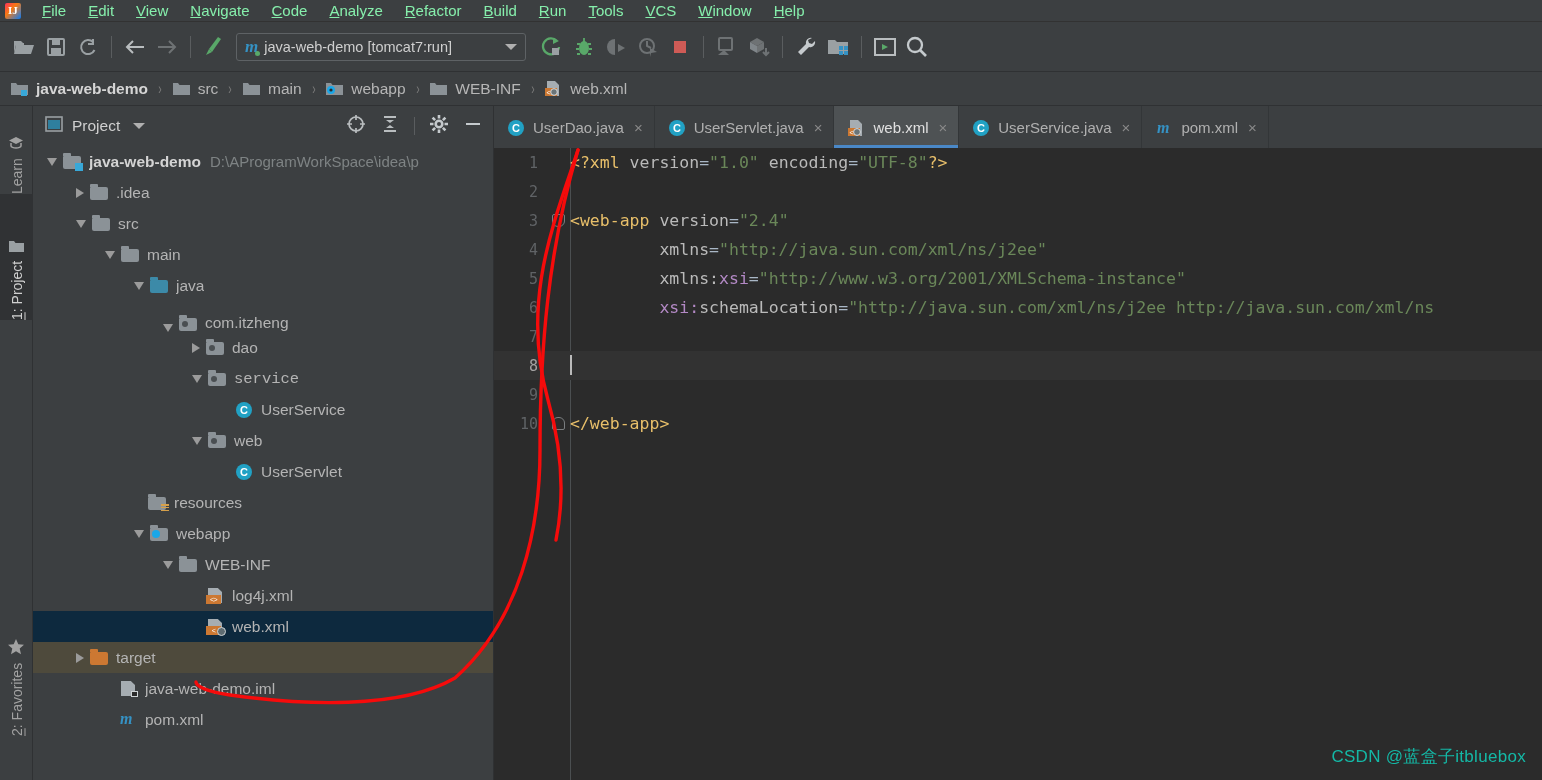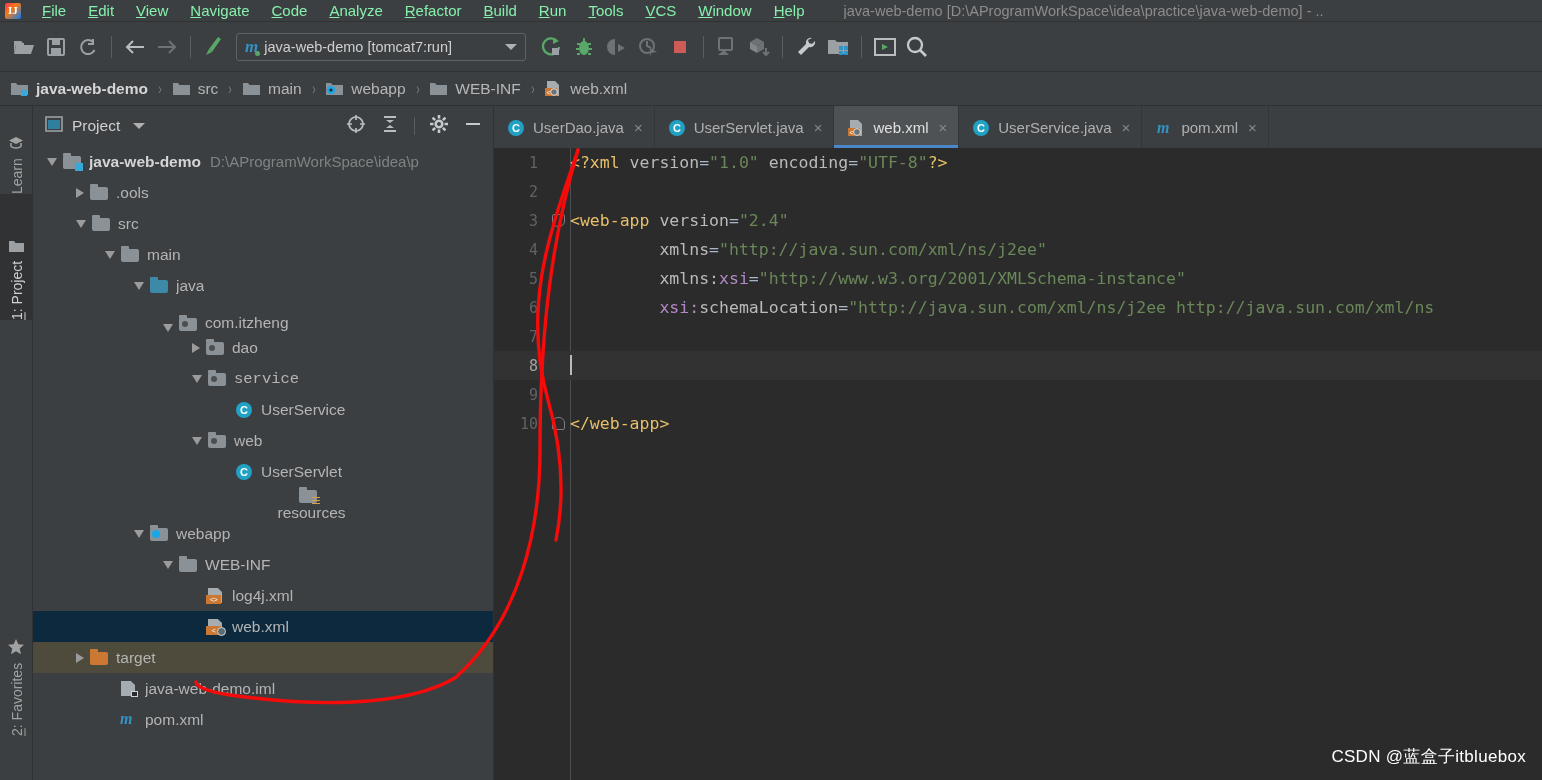--- a/index.html
+++ b/index.html
@@ -200,21 +200,21 @@
   .caret {
     display:inline-block; width: 2px; height: 20px; background: #bbbbbb;
     vertical-align: middle; position: relative; top: -1px;
   }
 
   
   .annot { position: absolute; left: 0; top: 0; width: 1542px; height: 780px; pointer-events: none; }
 
   
   .watermark {
-    position: absolute; right: 16px; bottom: 12px; font-size: 17px; color: #ffffff;
+    position: absolute; right: 16px; bottom: 12px; font-size: 17px; color: #14b8a6;
     letter-spacing: .3px;
   }
 </style>
 </head>
 <body>
 
 <div id="app">
 
   <div class="menubar">
     <div class="ij-logo">
@@ -229,21 +229,20 @@
         <div class="menu-item"><u>C</u>ode</div>
         <div class="menu-item"><u>A</u>nalyze</div>
         <div class="menu-item"><u>R</u>efactor</div>
         <div class="menu-item"><u>B</u>uild</div>
         <div class="menu-item"><u>R</u>un</div>
         <div class="menu-item"><u>T</u>ools</div>
         <div class="menu-item"><u>V</u>CS</div>
         <div class="menu-item"><u>W</u>indow</div>
         <div class="menu-item"><u>H</u>elp</div>
       </div>
-    <div class="win-title">java-web-demo [D:\AProgramWorkSpace\idea\practice\java-web-demo] - ..</div>
   </div>
 
   <div class="toolbar">
     <div style="width:8px;flex:none;"></div>
     <div class="tb-btn">
       <svg width="22" height="20" viewBox="0 0 22 20">
           <path d="M2 4h6l2 2h1v2H3l-2 8V4z" fill="#9aa0a3"></path>
           <path d="M3 8h18l-3 9H1z" fill="#9aa0a3"></path>
         </svg>
     </div>
@@ -500,21 +499,21 @@
             <span class="badge-blue"></span>
           </span>
           <span class="lbl bold">java-web-demo</span>
           <span class="sub">D:\AProgramWorkSpace\idea\p</span>
         </div>
         <div class="row" style="padding-left: 43px;">
           <span class="arrow closed"></span>
           <span class="ico">
             <span class="f-grey"></span>
           </span>
-          <span class="lbl">.ools</span>
+          <span class="lbl">.idea</span>
         </div>
         <div class="row" style="padding-left: 43px;">
           <span class="arrow open"></span>
           <span class="ico">
             <span class="f-grey"></span>
           </span>
           <span class="lbl">src</span>
         </div>
         <div class="row" style="padding-left: 72px;">
           <span class="arrow open"></span>
@@ -569,21 +568,21 @@
           </span>
           <span class="lbl">web</span>
         </div>
         <div class="row" style="padding-left: 188px;">
           <span class="arrow none"></span>
           <span class="ico">
             <span class="c-class">C</span>
           </span>
           <span class="lbl">UserServlet</span>
         </div>
-        <div class="row" style="padding-left: 101px; flex-direction: column;">
+        <div class="row" style="padding-left: 101px;">
           <span class="arrow none"></span>
           <span class="ico">
             <span class="f-grey"></span>
             <span class="badge-lines"></span>
           </span>
           <span class="lbl">resources</span>
         </div>
         <div class="row" style="padding-left: 101px;">
           <span class="arrow open"></span>
           <span class="ico">

